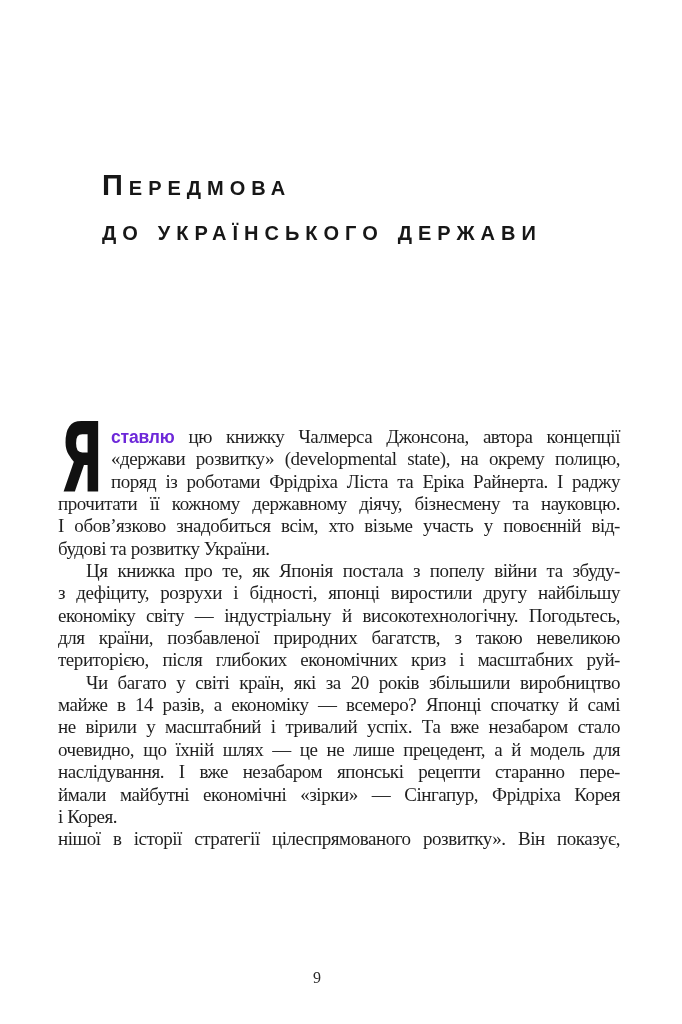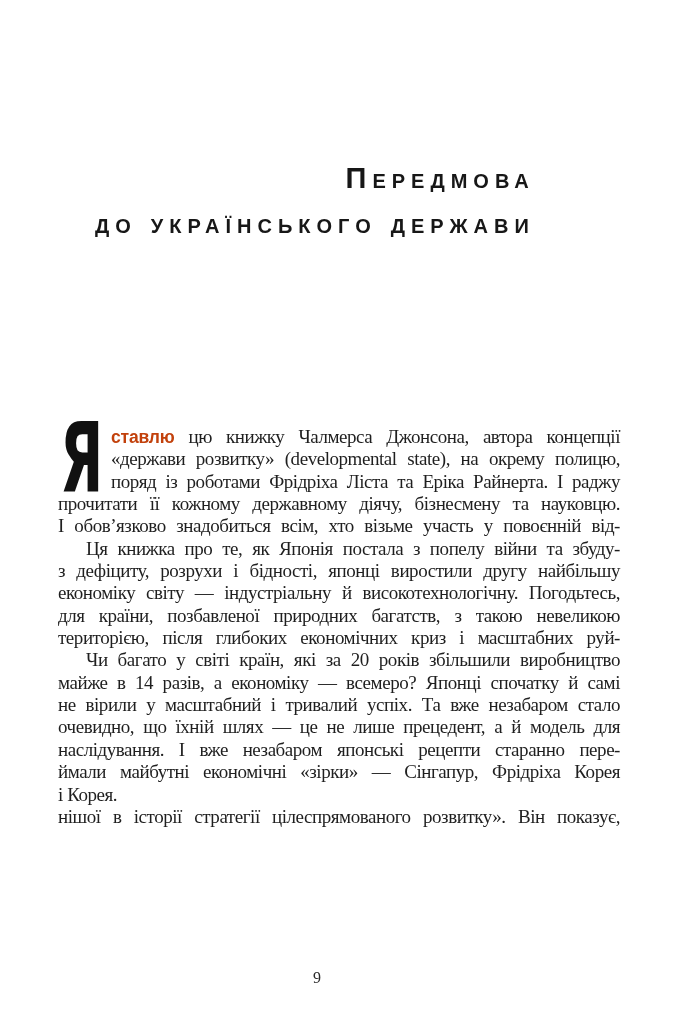--- a/index.html
+++ b/index.html
@@ -14,29 +14,28 @@
     background: #ffffff;
     overflow: hidden;
     font-family: "Liberation Serif", serif;
     color: #1f1f1f;
   }
   
   .chapter-title {
     position: absolute;
     left: 87px;
     top: 148px;
-    margin: 8px;
+    margin: 15px;
     font-family: "Liberation Sans", sans-serif;
     font-weight: 700;
     font-variant: small-caps;
     font-size: 29px;
     line-height: 45px;
     letter-spacing: 6px;
     color: #171717;
-    text-align: right;
   }
   .title-line { display: block; white-space: nowrap; }
 
   
   .body-text {
     position: absolute;
     left: 58px;
     top: 426px;
     width: 562px;
     font-size: 19px;
@@ -52,21 +51,21 @@
   }
   .line.wrap { padding-left: 53px; }   
   .line.indent { text-indent: 28px; }  
   .line.last { text-align-last: left; }
 
   .lead {
     font-family: "Liberation Sans", sans-serif;
     font-weight: 700;
     font-size: 17.5px;
     letter-spacing: -0.2px;
-    color: #c2410c;
+    color: #6d28d9;
   }
 
   
   .dropcap {
     position: absolute;
     left: 2px;
     top: -16px;
     font-family: "DejaVu Sans", sans-serif;
     font-weight: 700;
     font-size: 97px;
@@ -102,20 +101,21 @@
 
   <div class="body-text">
     <div class="dropcap">Я</div>
 
   <div class="para">
         <div class="line wrap"><b class="lead">ставлю</b> цю книжку Чалмерса Джонсона, автора концепції</div>
         <div class="line wrap">«держави розвитку» (developmental state), на окрему полицю,</div>
         <div class="line wrap">поряд із роботами Фрідріха Ліста та Еріка Райнерта. І раджу</div>
         <div class="line">прочитати її кожному державному діячу, бізнесмену та науковцю.</div>
         <div class="line">І обов’язково знадобиться всім, хто візьме участь у повоєнній від-</div>
+        <div class="line last">будові та розвитку України.</div>
       </div>
       <div class="para">
         <div class="line indent">Ця книжка про те, як Японія постала з попелу війни та збуду-</div>
         <div class="line">з дефіциту, розрухи і бідності, японці виростили другу найбільшу</div>
         <div class="line">економіку світу — індустріальну й високотехнологічну. Погодьтесь,</div>
         <div class="line">для країни, позбавленої природних багатств, з такою невеликою</div>
         <div class="line">територією, після глибоких економічних криз і масштабних руй-</div>
       </div>
       <div class="para">
         <div class="line indent">Чи багато у світі країн, які за 20 років збільшили виробництво</div>

